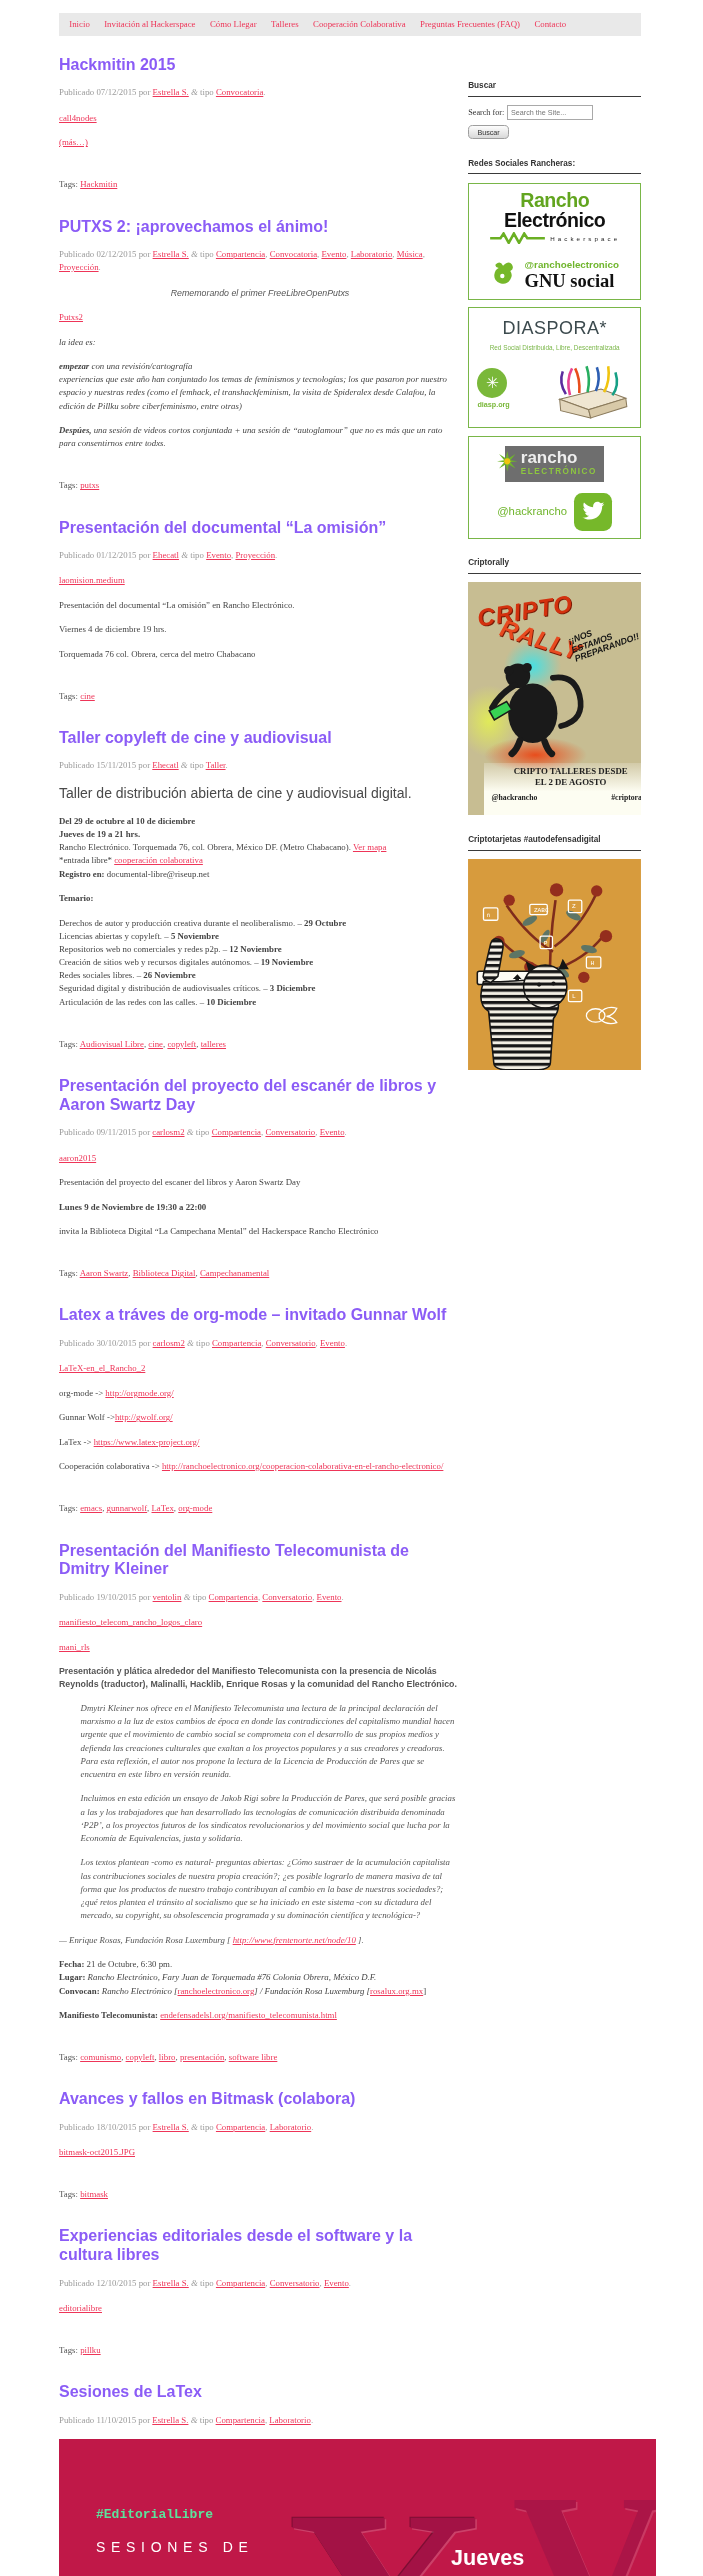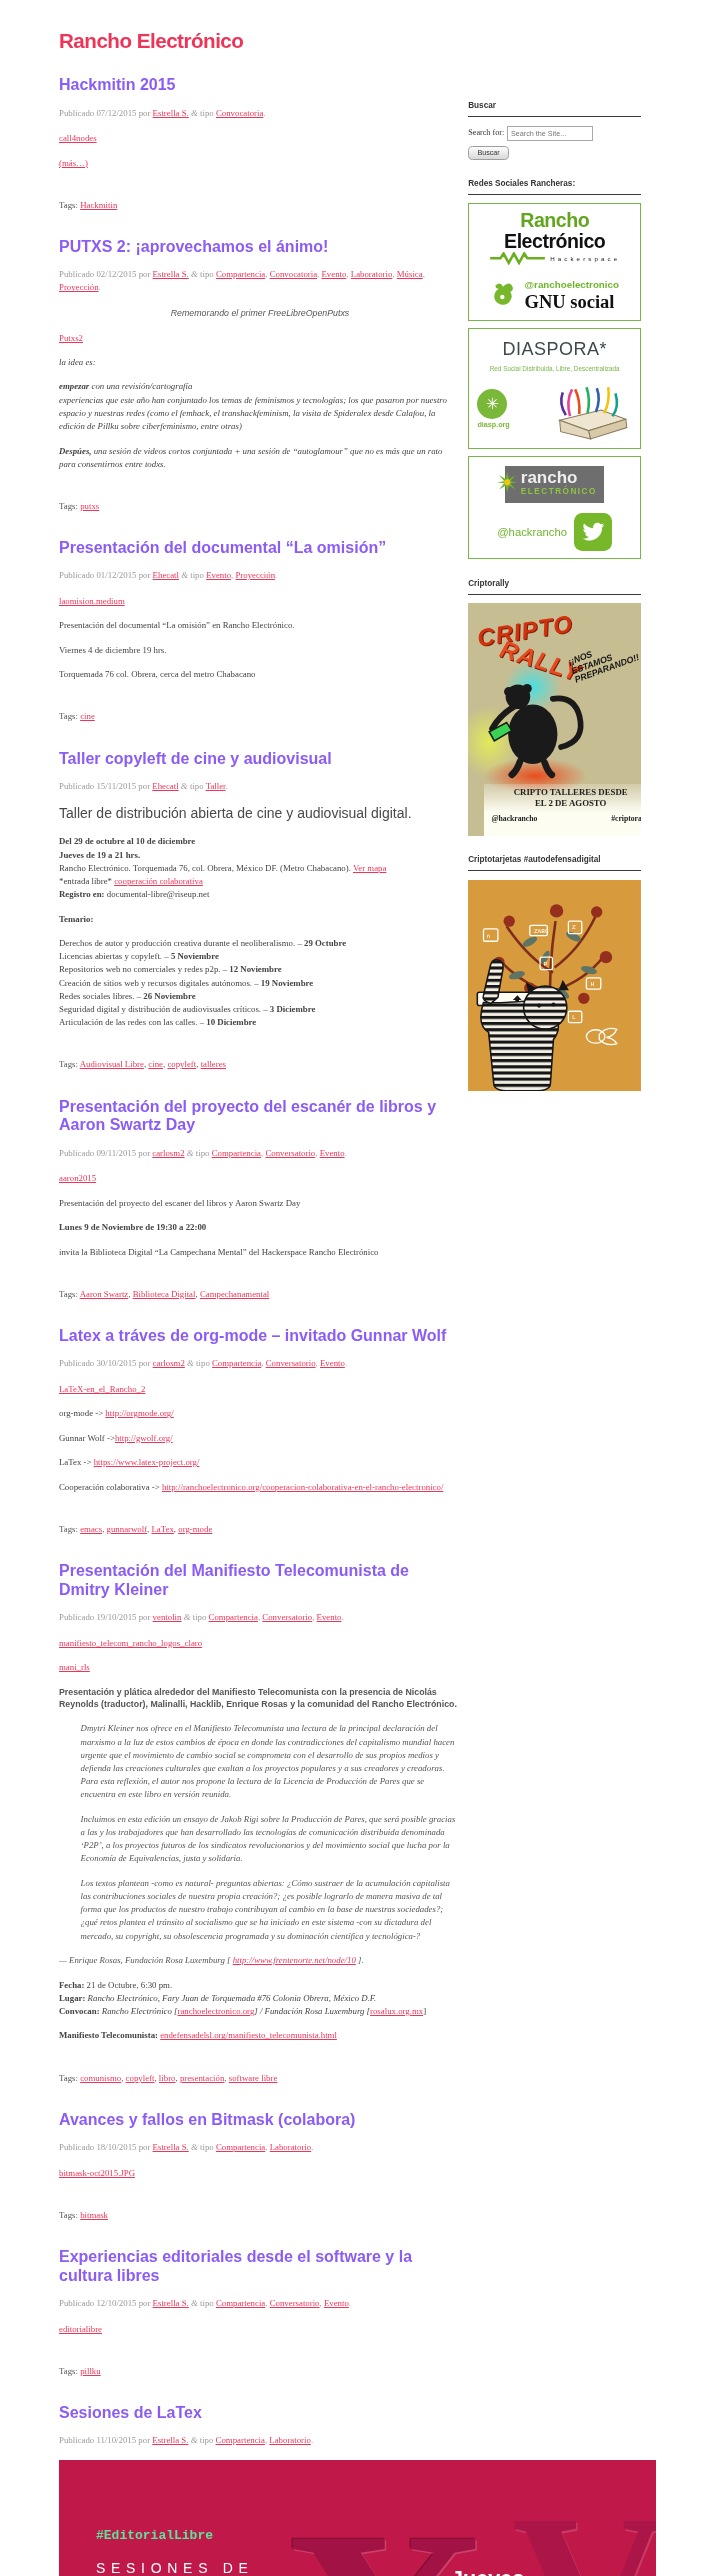--- a/index.html
+++ b/index.html
@@ -86,21 +86,29 @@
   .pl-right{position:absolute;left:392px;top:103px;text-align:left;}
   .pl-day{color:#fff;font-family:"Liberation Sans",sans-serif;font-weight:bold;font-size:21.6px;}
   .pl-time{color:#d6e84c;font-family:"Liberation Sans",sans-serif;font-weight:bold;font-size:15.5px;margin-top:1px;}
 </style>
 </head>
 <body>
 
 <div class="page">
   <div class="wrap">
     <header>
-      <h1 class="site-title">Rancho Electrónico</h1>
+      <nav>
+          <a class="nav-link">Inicio</a>
+          <a class="nav-link">Invitación al Hackerspace</a>
+          <a class="nav-link">Cómo Llegar</a>
+          <a class="nav-link">Talleres</a>
+          <a class="nav-link">Cooperación Colaborativa</a>
+          <a class="nav-link">Preguntas Frecuentes (FAQ)</a>
+          <a class="nav-link">Contacto</a>
+        </nav>
     </header>
 
     <div class="content">
       <main>
 
         <article>
           <h1 class="post-title">Hackmitin 2015</h1>
           <p class="meta">
             <span>Publicado</span>
             <span>07/12/2015</span>

